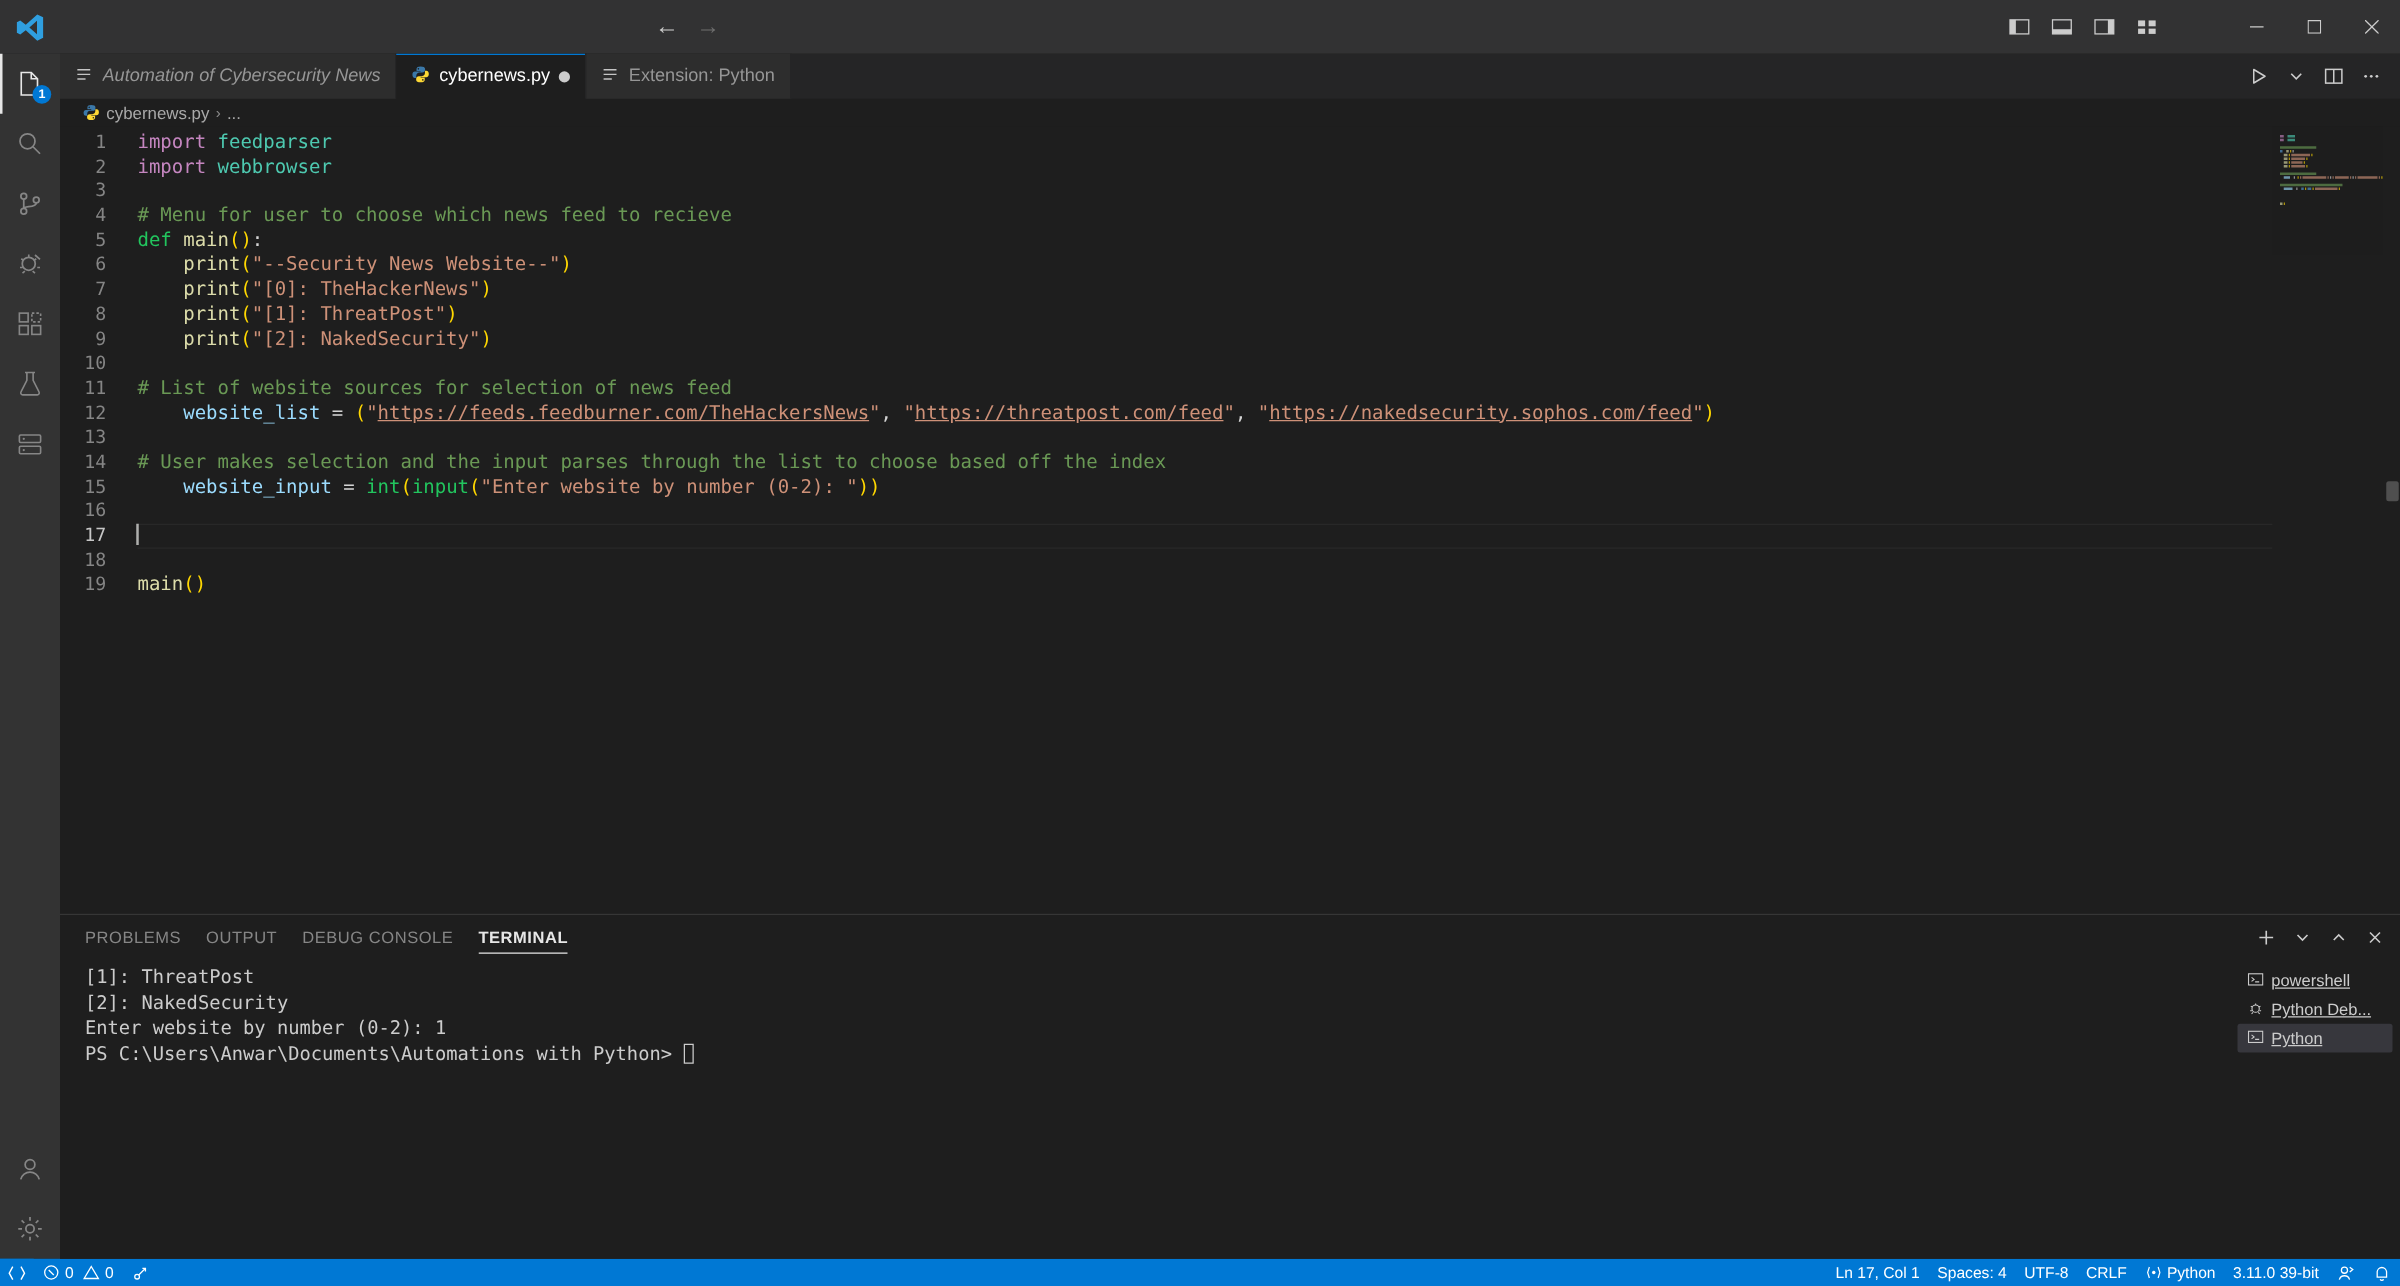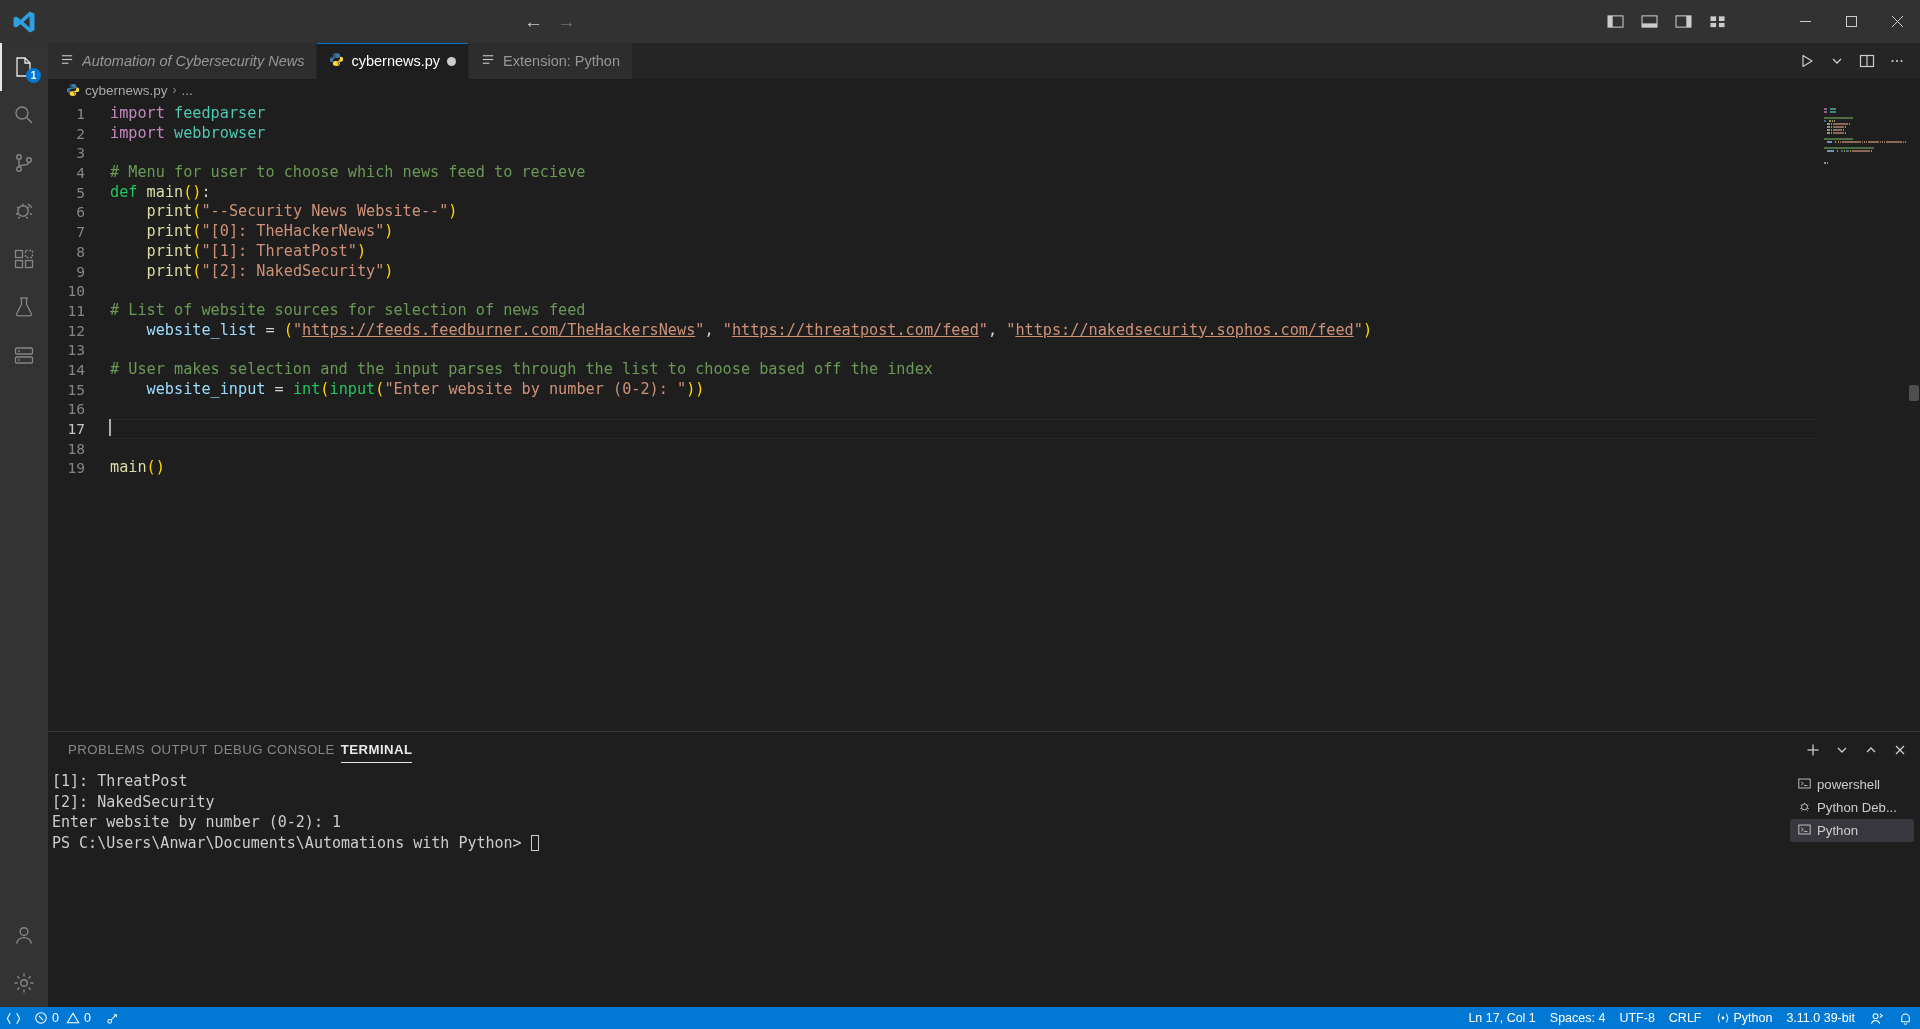--- a/index.html
+++ b/index.html
@@ -127,39 +127,39 @@
   .minimap { position: absolute; top: 0; right: 14px; width: 88px; bottom: 0; background: #1e1e1e; opacity: .85; }
   .mm-line { height: 2px; margin: 1px 0; border-radius: 1px; }
   .mm-pad { padding-top: 6px; padding-left: 6px; }
   .editor-scrollbar { position: absolute; top: 0; right: 0; width: 14px; bottom: 0; }
   .editor-scrollbar .thumb { position: absolute; top: 284px; right: 1px; width: 10px; height: 16px; background: #4f4f4f; border-radius: 2px; }
 
   
   .panel { height: 276px; flex: 0 0 276px; background: #1e1e1e; border-top: 1px solid #363636;
            display: flex; flex-direction: column; position: relative; }
   .panel-header { height: 35px; flex: 0 0 35px; display: flex; align-items: center; position: relative; padding-left: 20px; }
-  .ptabs { display: flex; gap: 6px; height: 35px; }
+  .ptabs { display: flex; gap: 20px; height: 35px; }
   .ptab { font-size: 13.2px; letter-spacing: .45px; color: #868686; position: relative; height: 35px;
           display: flex; align-items: center; padding-bottom: 0; }
   .ptab.active { color: #e7e7e7; font-weight: 600; }
   .ptab.active::after { content: ""; position: absolute; left: 0; right: 0; bottom: 4px; height: 1px; background: #e7e7e7; }
   .panel-actions { position: absolute; right: 8px; top: 0; height: 35px; display: flex; align-items: center; gap: 5px; }
   .pa { width: 24px; height: 24px; display: flex; align-items: center; justify-content: center; color: #cccccc; }
 
   .panel-body { flex: 1; display: flex; min-height: 0; }
   .terminal {
-    flex: 1; padding: 4px 0 0 4px; font-family: "DejaVu Sans Mono", monospace;
+    flex: 1; padding: 4px 0 0 20px; font-family: "DejaVu Sans Mono", monospace;
     font-size: 15px; line-height: 20.5px; color: #cccccc; white-space: pre; overflow: hidden;
   }
   .term-caret { display: inline-block; width: 8px; height: 16px; border: 1px solid #cccccc; vertical-align: -3px; }
   .term-sidebar { width: 130px; flex: 0 0 130px; padding-top: 6px; padding-right: 6px; }
   .ts-item { height: 23px; display: flex; align-items: center; gap: 6px; font-size: 13.2px;
              color: #cccccc; padding-left: 8px; border-radius: 2px; }
   .ts-item.active { background: #37373d; }
-  .ts-item .tsname { overflow: hidden; text-overflow: ellipsis; white-space: nowrap; }
+  .ts-item .tsname { overflow: hidden; text-overflow: ellipsis; white-space: nowrap; text-decoration: underline; }
 
   
   .statusbar {
     height: 22px; flex: 0 0 22px; background: #0078d4; display: flex; align-items: center;
     color: #ffffff; font-size: 12.5px;
   }
   .sb-left { display: flex; align-items: center; height: 100%; }
   .sb-right { margin-left: auto; display: flex; align-items: center; height: 100%; }
   .sb-item { padding: 0 7px; height: 100%; display: flex; align-items: center; gap: 4px; white-space: nowrap; }
   .sb-item.remote { background: #0078d4; padding: 0 6px; }

